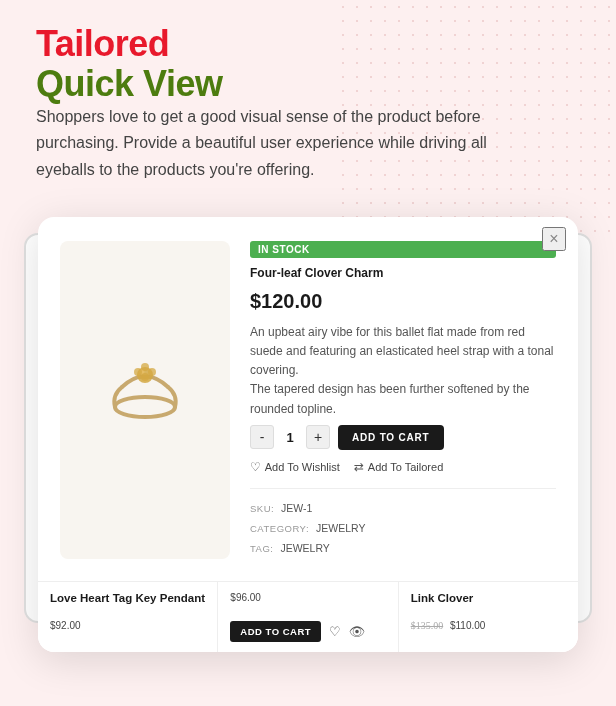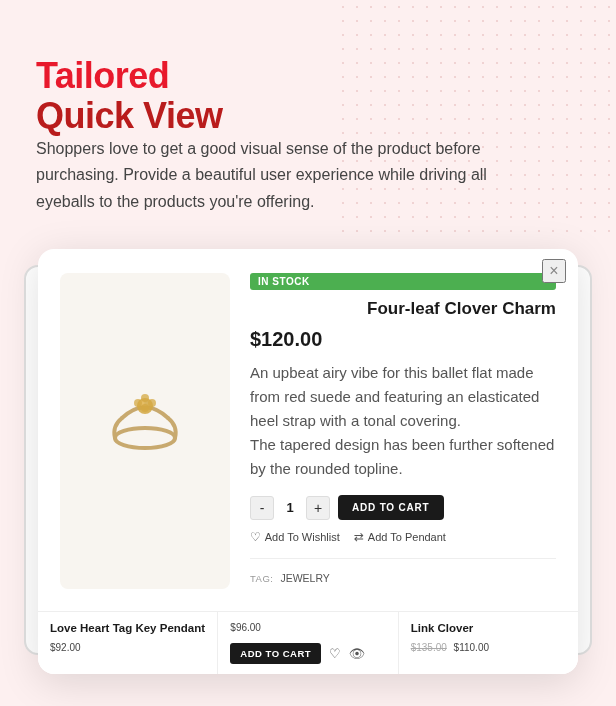--- a/index.html
+++ b/index.html
@@ -20,35 +20,35 @@
       right: 0;
       width: 280px;
       height: 240px;
       background-image: radial-gradient(circle, #e0b0b0 1px, transparent 1px);
       background-size: 14px 14px;
       opacity: 0.45;
       pointer-events: none;
     }
 
     .main-content {
-      padding: 56px 36px 30px 36px;
+      padding: 24px 36px 30px 36px;
       position: relative;
       z-index: 1;
     }
 
     .heading-tailored {
       color: #e8192c;
       font-size: 36px;
       font-weight: 800;
       line-height: 1.1;
       letter-spacing: -0.5px;
     }
 
     .heading-quick-view {
-      color: #b91c1c;
+      color: #4d7c0f;
       font-size: 36px;
       font-weight: 800;
       line-height: 1.1;
       letter-spacing: -0.5px;
       margin-bottom: 22px;
     }
 
     .description-text {
       color: #444;
       font-size: 16px;
@@ -155,40 +155,39 @@
       color: #fff;
       font-size: 10px;
       font-weight: 700;
       padding: 3px 8px;
       border-radius: 3px;
       margin-bottom: 8px;
       letter-spacing: 0.5px;
     }
 
     .product-name {
-      font-size: 17px;
+      font-size: 12px;
       font-weight: 700;
       color: #1a1a1a;
       margin-bottom: 8px;
       line-height: 1.3;
-      text-align: right;
     }
 
     .product-price {
       font-size: 20px;
       font-weight: 700;
       color: #1a1a1a;
       margin-bottom: 10px;
     }
 
     .product-desc {
-      font-size: 15px;
+      font-size: 12px;
       color: #555;
       line-height: 1.6;
-      margin-bottom: 14px;
+      margin-bottom: 6px;
     }
 
     .qty-row {
       display: flex;
       align-items: center;
       gap: 8px;
       margin-bottom: 10px;
     }
 
     .qty-btn {
@@ -278,21 +277,21 @@
       display: flex;
       border-top: 1px solid #eee;
       background: #fff;
     }
 
     .strip-item {
       flex: 1;
       padding: 10px 12px;
       display: flex;
       flex-direction: column;
-      gap: 8px;
+      gap: 16px;
       border-right: 1px solid #eee;
     }
 
     .strip-item:last-child {
       border-right: none;
     }
 
     .strip-product-name {
       font-size: 11.5px;
       font-weight: 600;
@@ -301,20 +300,21 @@
 
     .strip-price {
       font-size: 10px;
       color: #444;
     }
 
     .strip-price .original {
       text-decoration: line-through;
       color: #aaa;
       margin-right: 4px;
+      font-family: Liberation Serif, serif;
     }
 
     .strip-add-btn {
       background: #1a1a1a;
       color: #fff;
       border: none;
       border-radius: 3px;
       padding: 5px 10px;
       font-size: 9.5px;
       font-weight: 700;
@@ -407,27 +407,35 @@
             <button class="add-to-cart-btn">ADD TO CART</button>
           </div>
 
           <div class="wishlist-compare-row">
             <a class="wishlist-link">
               <span class="heart-icon">♡</span>
               <span>Add To Wishlist</span>
             </a>
             <a class="compare-link">
               <span class="refresh-icon">⇄</span>
-              <span>Add To Pendant</span>
+              <span>Add To Tailored</span>
             </a>
           </div>
 
           <hr class="meta-divider">
 
           <div class="meta-table">
+            <div>
+              <span class="meta-label">SKU:</span>
+              <span>JEW-1</span>
+            </div>
+            <div>
+              <span class="meta-label">CATEGORY:</span>
+              <span>JEWELRY</span>
+            </div>
             <div>
               <span class="meta-label">TAG:</span>
               <span>JEWELRY</span>
             </div>
           </div>
 
         </div>
       </div>
 
       <div class="product-strip">

